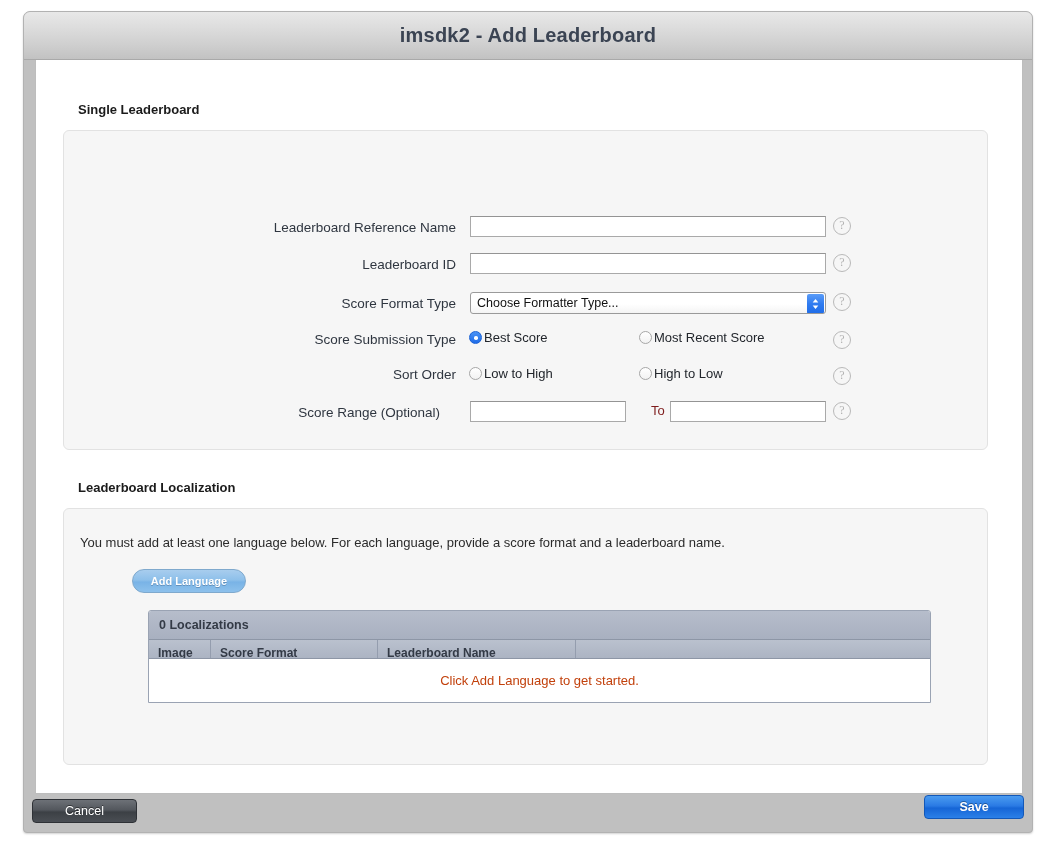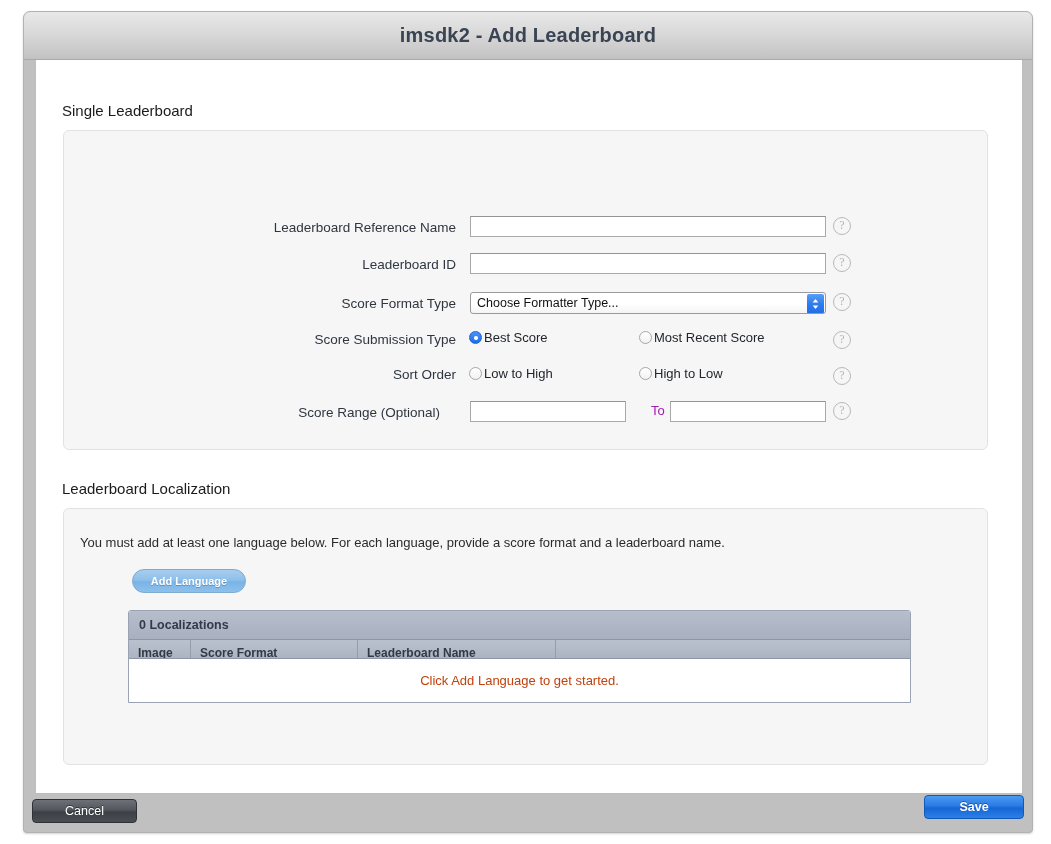--- a/index.html
+++ b/index.html
@@ -48,23 +48,24 @@
     position: absolute;
     left: 11px; top: 48px;
     width: 988px; height: 734px;
     background: #ffffff;
     border: 1px solid #bdbdbd;
     border-top: none;
     overflow: hidden;
   }
   .section-title {
     position: absolute;
-    font-size: 15px;
+    font-size: 13px;
     color: #1b1b1b;
-    font-weight: normal;
+    font-weight: bold;
+    margin-left: 16px;
   }
   .panel {
     position: absolute;
     background: #f6f6f6;
     border: 1px solid #e2e2e2;
     border-radius: 6px;
   }
   
   .row { position: absolute; height: 26px; }
   .row-label {
@@ -152,21 +153,21 @@
   }
   .radio-label {
     font-size: 13px;
     color: #22262c;
     margin-left: 2px;
     white-space: nowrap;
   }
   .to-label {
     position: absolute;
     font-size: 13px;
-    color: #a21caf;
+    color: #7f1d1d;
   }
   
   .helptext {
     position: absolute;
     font-size: 13px;
     color: #2b2b2b;
   }
   .btn-addlang {
     position: absolute;
     left: 133px; top: 556px;
@@ -342,21 +343,21 @@
 
       <div class="section-title" style="left:26px; top:420px;">Leaderboard Localization</div>
 
       <div class="panel" style="left:27px; top:448px; width:925px; height:257px;">
       </div>
 
       <div class="helptext" style="left:44px; top:475px;">You must add at least one language below. For each language, provide a score format and a leaderboard name.</div>
 
       <div class="btn-addlang" style="left:96px; top:509px;">Add Language</div>
 
-      <div class="table" style="left:92px; top:550px; width:783px;">
+      <div class="table" style="left:112px; top:550px; width:783px;">
         <div class="table-caption">0 Localizations</div>
         <div class="table-head">
           <div class="th" style="width:62px;">Image</div>
           <div class="th" style="width:167px;">Score Format</div>
           <div class="th" style="width:198px;">Leaderboard Name</div>
           <div class="th" style="flex:1;"></div>
         </div>
         <div class="table-empty">Click Add Language to get started.</div>
       </div>
 

